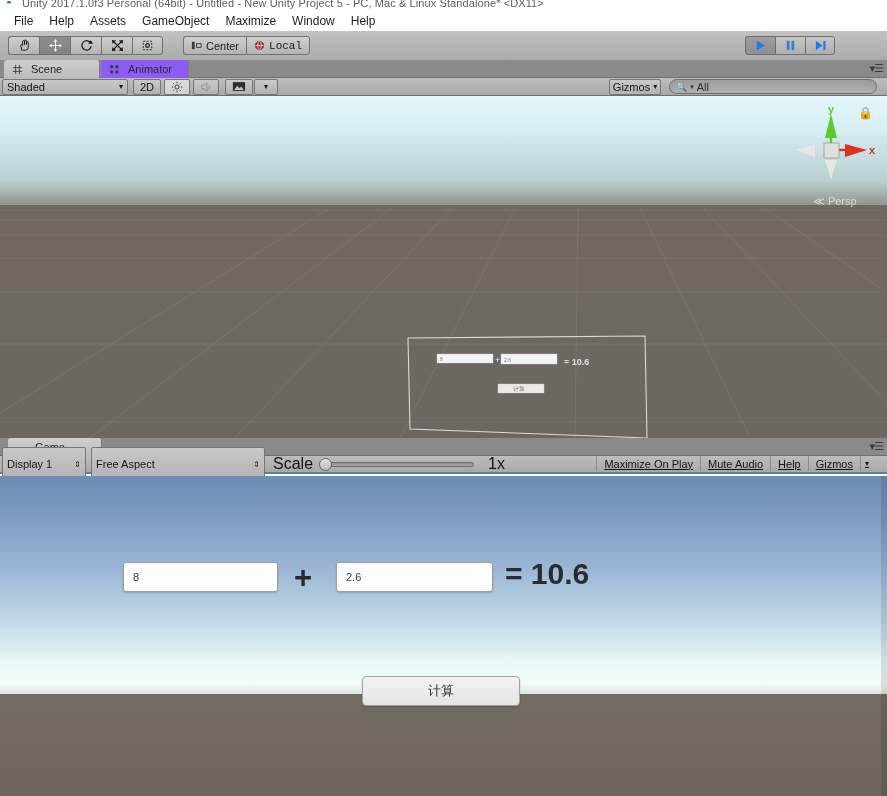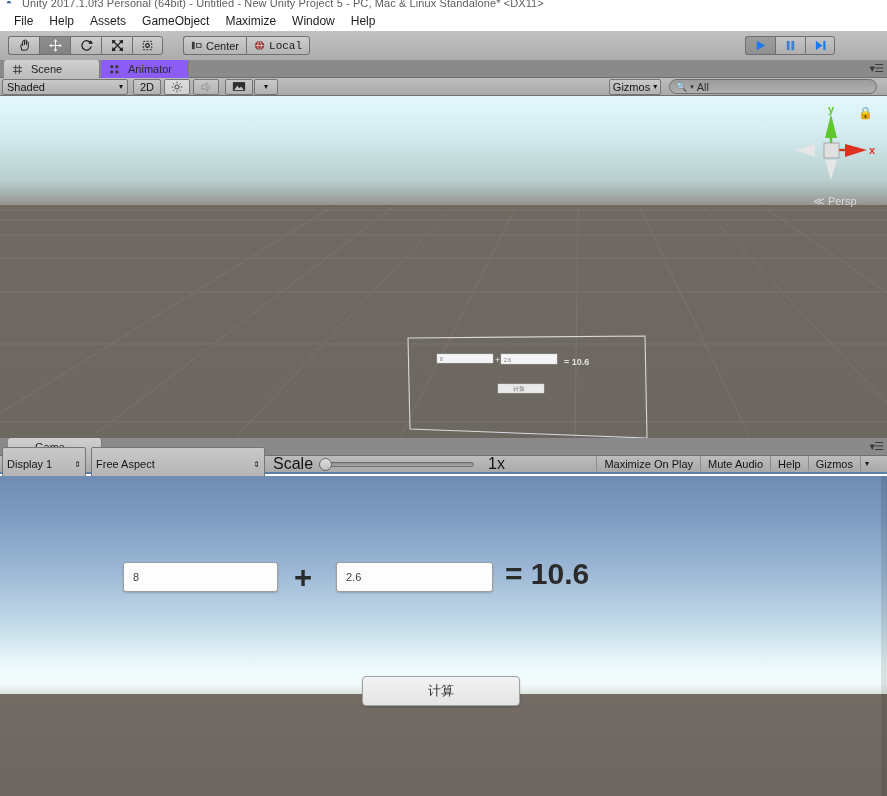--- a/index.html
+++ b/index.html
@@ -178,20 +178,21 @@
   .slider-knob {
     position: absolute; left: -1px; top: -5px; width: 13px; height: 13px;
     border-radius: 50%; background: linear-gradient(#e0e0e0,#bdbdbd);
     border: 1px solid #666;
   }
   .gt-rbtn {
     height: 15px; padding: 0 7px; display: flex; align-items: center;
     font-size: 11px; color: #141414; cursor: default;
     border-left: 1px solid #8b8b8b;
     background: linear-gradient(#bdbdbd, #a9a9a9);
+    text-decoration: underline;
   }
 
   .game-viewport {
     position: absolute; left: 0; top: 38px; width: 887px; height: 320px;
     overflow: hidden;
   }
   .game-sky {
     position: absolute; left: 0; top: 0; width: 100%; height: 218px;
     background: linear-gradient(180deg,
       #6f8cb4 0%, #7e9ac0 18%, #9ab6d4 42%, #c3dbe9 68%, #eaf8fa 86%, #f3fcfc 95%, #dfe6e0 100%);

